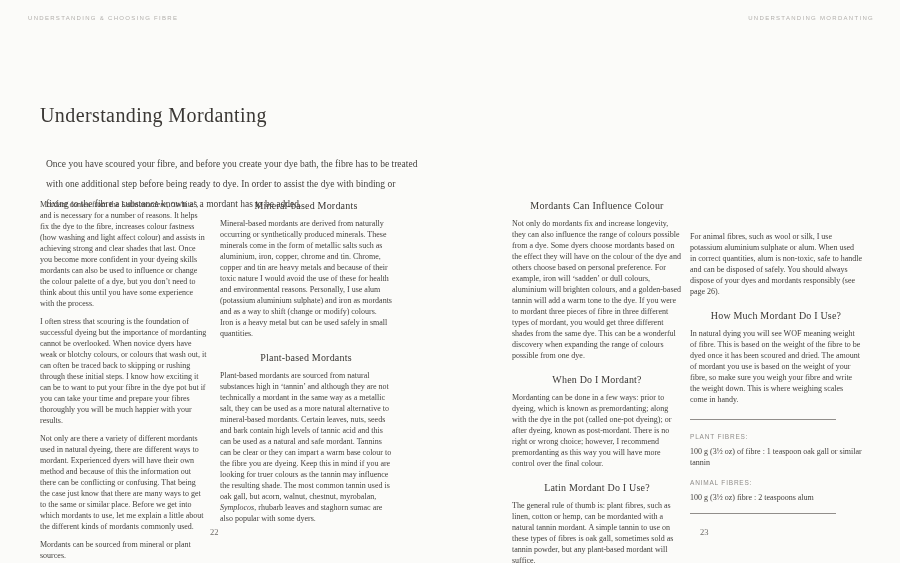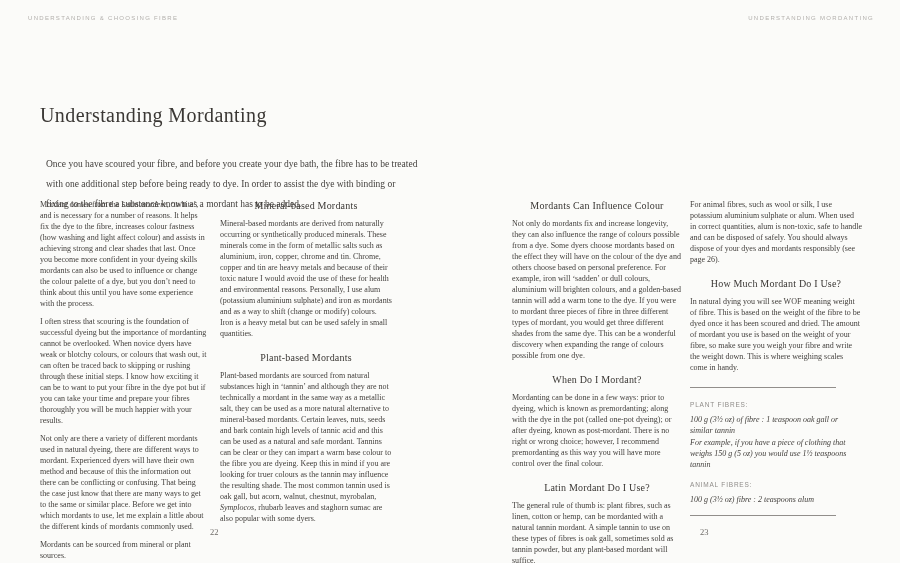--- a/index.html
+++ b/index.html
@@ -35,21 +35,21 @@
   }
 
   .col {
     position: absolute; top: 199px;
     font-size: 8px; line-height: 11px;
     color: #44413e;
   }
   .col-l1 { left: 40px;  width: 167px; }
   .col-l2 { left: 220px; width: 172px; }
   .col-r1 { left: 512px; width: 170px; }
-  .col-r2 { left: 690px; width: 172px; }
+  .col-r2 { left: 690px; width: 172px; margin-top: 32px; }
 
   .col p { margin: 0 0 7px 0; }
   .col h2 {
     font-size: 10px; font-weight: normal;
     letter-spacing: 0.2px; color: #3a3734;
     margin: 13px 0 7px 0;
     text-align: center;
   }
   .col h2:first-child, .col h2.first { margin-top: 1px; }
 
@@ -59,21 +59,21 @@
   }
   .rule.bottom { margin-top: 10px; }
 
   .label {
     font-family: "Liberation Sans", sans-serif;
     font-size: 6.5px; letter-spacing: 0.8px;
     color: #8f8c89;
     margin: 9px 0 4px 0;
   }
   .label.first { margin-top: 0; }
-  .recipe { margin: 0 0 1px 0; font-style: italic; }
+  .recipe { margin: 0 0 1px 0; }
 
   .folio {
     position: absolute; top: 527px;
     font-size: 8.5px; color: #6f6c69;
   }
   .folio-left  { left: 210px; }
   .folio-right { left: 700px; }
 
   i { }
 </style>
@@ -112,21 +112,20 @@
     <p>The general rule of thumb is: plant fibres, such as linen, cotton or hemp, can be mordanted with a natural tannin mordant. A simple tannin to use on these types of fibres is oak gall, sometimes sold as tannin powder, but any plant-based mordant will suffice.</p>
   </div>
 
   <div class="col col-r2">
     <p>For animal fibres, such as wool or silk, I use potassium aluminium sulphate or alum. When used in correct quantities, alum is non-toxic, safe to handle and can be disposed of safely. You should always dispose of your dyes and mordants responsibly (see page 26).</p>
     <h2>How Much Mordant Do I Use?</h2>
     <p>In natural dying you will see WOF meaning weight of fibre. This is based on the weight of the fibre to be dyed once it has been scoured and dried. The amount of mordant you use is based on the weight of your fibre, so make sure you weigh your fibre and write the weight down. This is where weighing scales come in handy.</p>
     <hr class="rule">
     <div class="label first">PLANT FIBRES:</div>
     <div class="recipe">100 g (3½ oz) of fibre : 1 teaspoon oak gall or similar tannin</div>
-    <div class="recipe">For example, if you have a piece of clothing that weighs 150 g (5 oz) you would use 1½ teaspoons tannin</div>
     <div class="label">ANIMAL FIBRES:</div>
     <div class="recipe">100 g (3½ oz) fibre : 2 teaspoons alum</div>
     <hr class="rule bottom">
   </div>
 
   <div class="folio folio-left">22</div>
   <div class="folio folio-right">23</div>
 
 </div>
 

